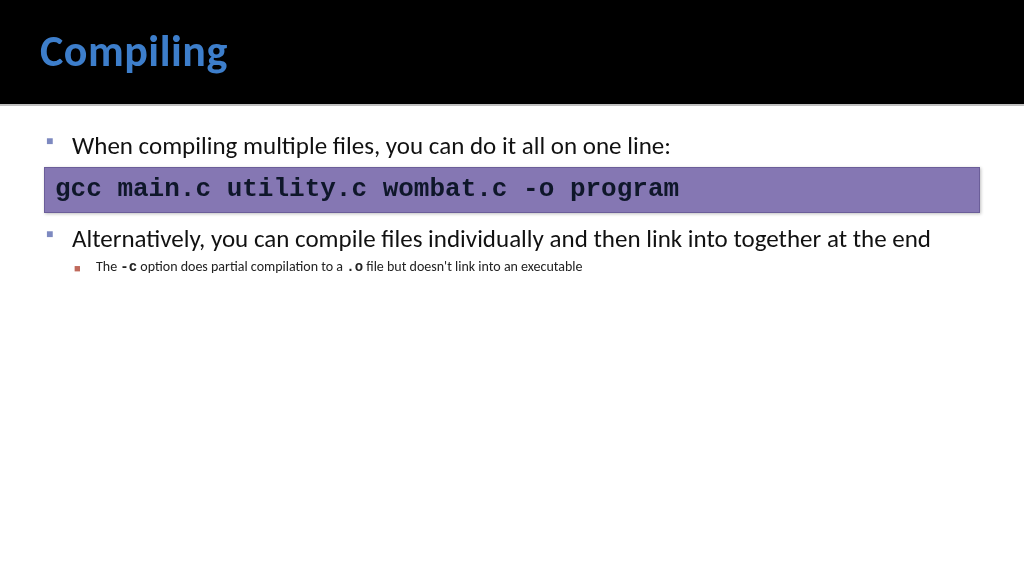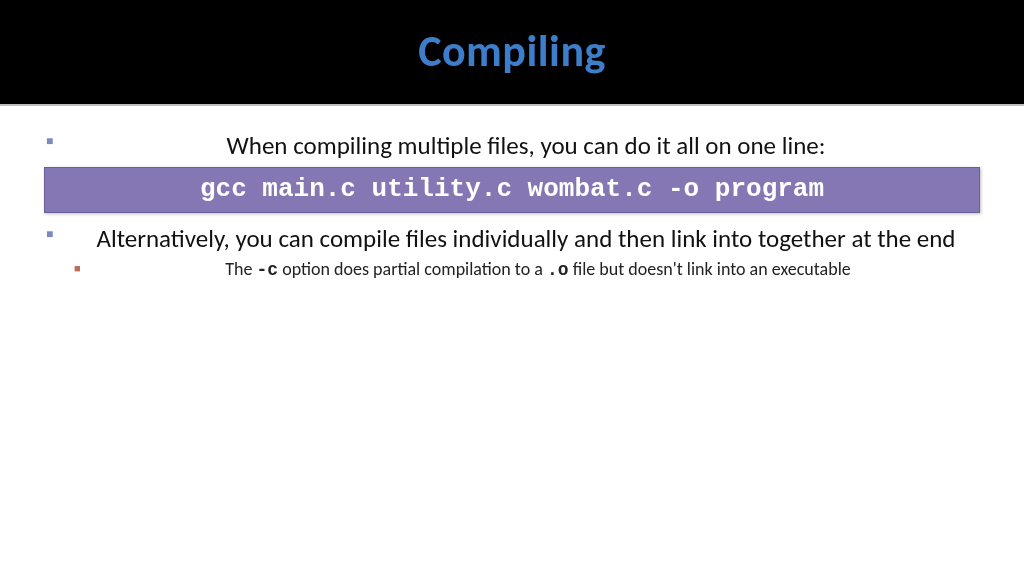--- a/index.html
+++ b/index.html
@@ -1,30 +1,30 @@
 <!DOCTYPE html>
 <html><head>
 <meta charset="utf-8">
 <style>
   * { margin: 0; padding: 0; box-sizing: border-box; }
   html, body { width: 1024px; height: 576px; font-family: "Segoe UI", "Calibri", sans-serif; background: #fff; overflow: hidden; }
-  .slide { width: 1024px; height: 576px; position: relative; text-align: center; }
+  .slide { width: 1024px; height: 576px; position: relative; }
   .title-bar { background: #000; height: 104px; padding: 24px 40px 0 40px; }
   .title-bar h1 { color: #3d7ecb; font-size: 44px; font-weight: 600; letter-spacing: 0.5px; }
   .divider { height: 2px; background: #bfbfbf; }
   .body { padding: 24px 44px 0 44px; }
   ul.lvl1 { list-style: none; }
   ul.lvl1 > li { position: relative; padding-left: 28px; font-size: 25px; line-height: 1.25; color: #111; margin-bottom: 6px; }
   ul.lvl1 > li::before { content: "■"; position: absolute; left: 2px; top: 4px; color: #7d89c0; font-size: 12px; }
   ul.lvl2 { list-style: none; margin-top: 4px; }
-  ul.lvl2 > li { position: relative; padding-left: 24px; font-size: 18px; line-height: 1.25; color: #222; }
+  ul.lvl2 > li { position: relative; padding-left: 24px; font-size: 14px; line-height: 1.25; color: #222; }
   ul.lvl2 > li::before { content: "■"; position: absolute; left: 2px; top: 4px; color: #c06a5c; font-size: 11px; }
   .codeblock {
     background: #8577b3;
-    color: #ffffff;
+    color: #0f172a;
     font-family: "Courier New", monospace;
     font-size: 26px;
     font-weight: bold;
     padding: 6px 10px;
     margin: 6px 0 10px 0;
     border: 1px solid #6b5e99;
     box-shadow: 1px 1px 3px rgba(0,0,0,0.25);
     white-space: pre;
     line-height: 1.22;
   }

